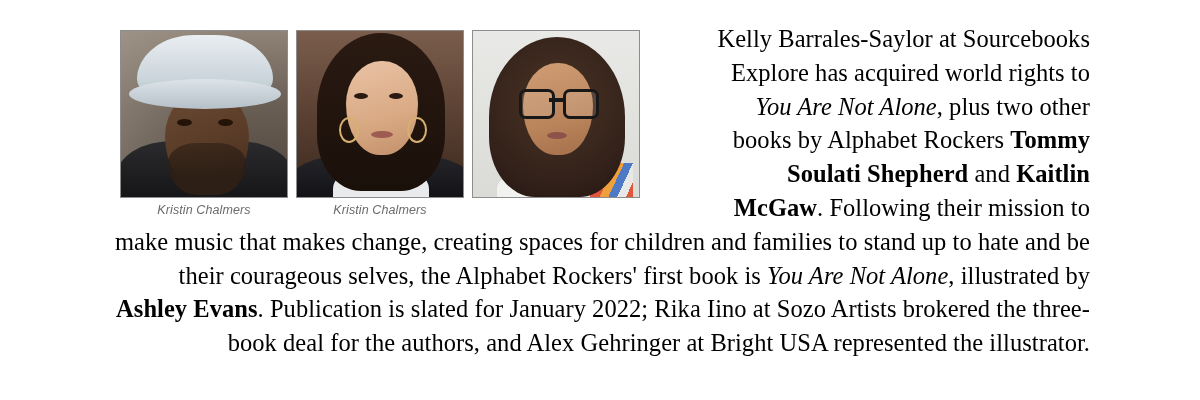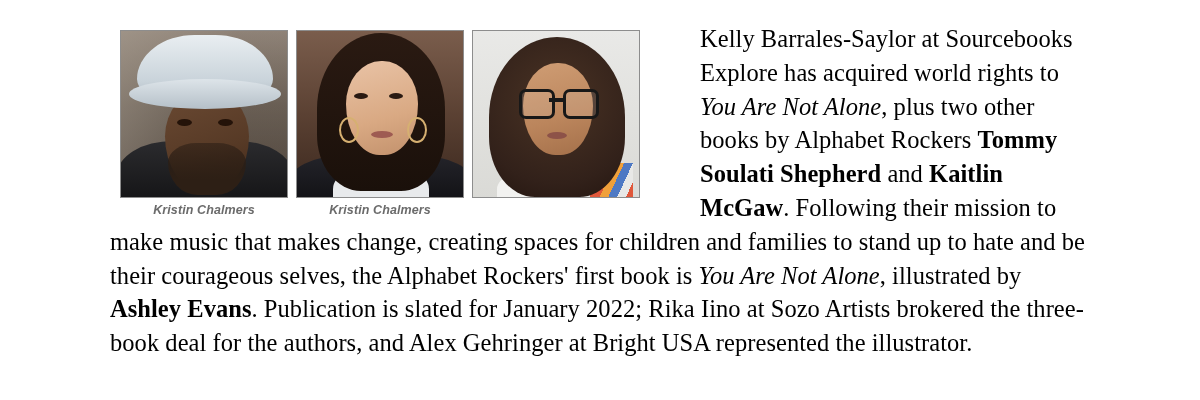--- a/index.html
+++ b/index.html
@@ -20,21 +20,20 @@
     width: 1200px;
     height: 400px;
     box-sizing: border-box;
     padding: 22px 110px 0 110px;
   }
 
   .figure-block {
     float: left;
     margin: 8px 18px 2px 10px;
     width: 562px;
-    font-weight: bold;
   }
 
   .photo-row {
     display: flex;
     gap: 8px;
   }
 
   .photo-item {
     width: 168px;
   }
@@ -54,21 +53,21 @@
     font-size: 12.5px;
     color: #6b6b6b;
     font-style: italic;
     padding-top: 5px;
     letter-spacing: 0.1px;
   }
 
   .body-text {
     font-size: 24.5px;
     line-height: 1.38;
-    text-align: left;
+    text-align: right;
     letter-spacing: 0.05px;
   }
 
   .body-text b { font-weight: bold; }
   .body-text i { font-style: italic; }
 
   
   .p1-bg {
     position: absolute; inset: 0;
     background:

